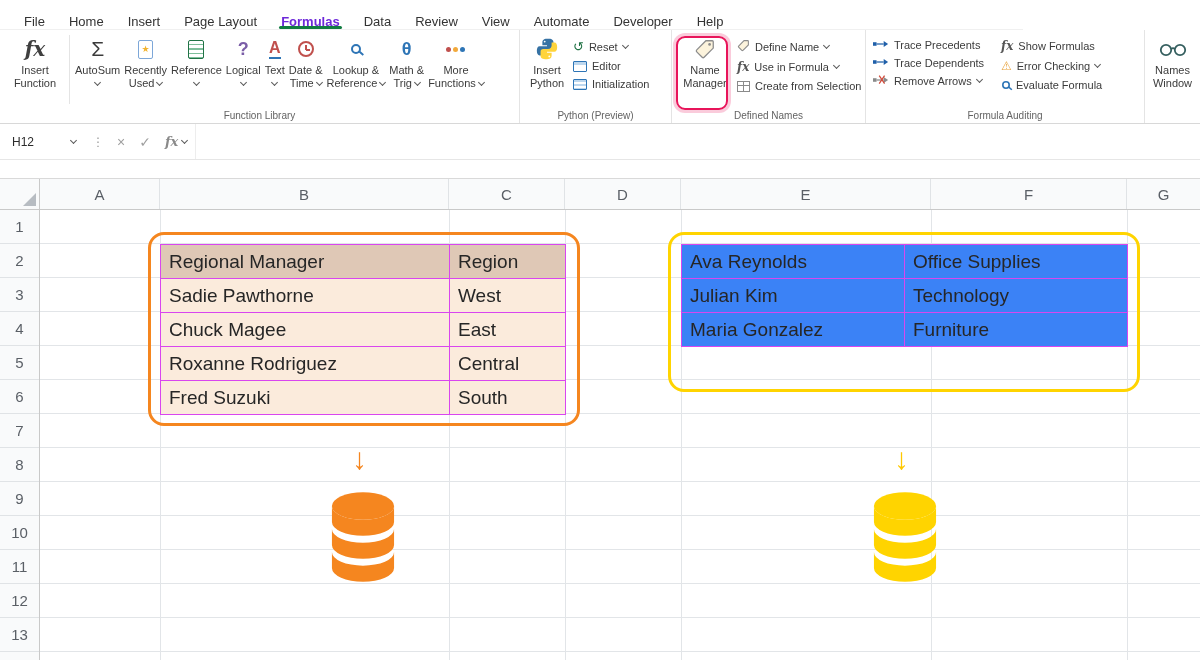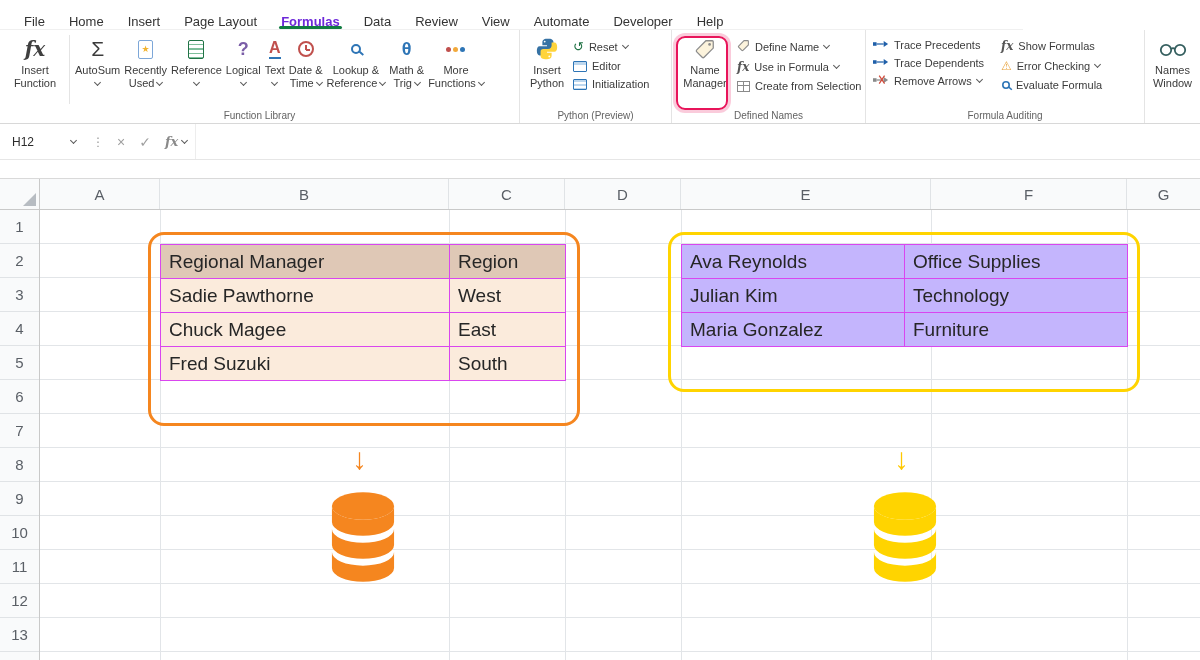--- a/index.html
+++ b/index.html
@@ -64,21 +64,21 @@
   .rownum{height:34px;display:flex;align-items:center;justify-content:center;border-bottom:1px solid #e0e3e6}
   .gridbg{position:absolute;left:40px;top:210px;width:1160px;height:450px;background:repeating-linear-gradient(to bottom,transparent 0,transparent 33px,#e2e5e8 33px,#e2e5e8 34px)}
   .vline{position:absolute;top:0;width:1px;height:450px;background:#e2e5e8}
 
   
   .xtable{position:absolute;border-collapse:collapse;table-layout:fixed;font-size:19px;color:#262626;z-index:2}
   .xtable td{border:1px solid #d946ef;height:34px;padding:0 8px;overflow:hidden;white-space:nowrap}
   .t-orange tr.thead td{background:#DFC8B6}
   .t-orange td{background:#FBEBDC}
   .t-yellow tr.thead td{background:#E0D6B2}
-  .t-yellow td{background:#c4b5fd}
+  .t-yellow td{background:#3b82f6}
 
   
   .annot{position:absolute;border-radius:16px;pointer-events:none;z-index:3}
   .orange-rect{left:148px;top:232px;width:432px;height:194px;border:3px solid #F5861F}
   .yellow-rect{left:668px;top:232px;width:472px;height:160px;border:3px solid #FFD400}
   .arrow{position:absolute;font-size:30px;font-weight:600;z-index:3;line-height:1}
   .arrow.orange{left:352px;top:444px;color:#F5861F}
   .arrow.yellow{left:894px;top:444px;color:#FFC800}
   .db{position:absolute;z-index:3}
   .db.orange-db{left:330px;top:490px}
@@ -419,20 +419,24 @@
     </tr>
     <tr>
       <td>Sadie Pawthorne</td>
       <td>West</td>
     </tr>
     <tr>
       <td>Chuck Magee</td>
       <td>East</td>
     </tr>
     <tr>
+      <td>Roxanne Rodriguez</td>
+      <td>Central</td>
+    </tr>
+    <tr>
       <td>Fred Suzuki</td>
       <td>South</td>
     </tr>
   </tbody>
     </table>
 
   <table class="xtable t-yellow" style="left:681px;top:244px;width:447px">
     <tbody>
     <tr>
       <td>Ava Reynolds</td>

